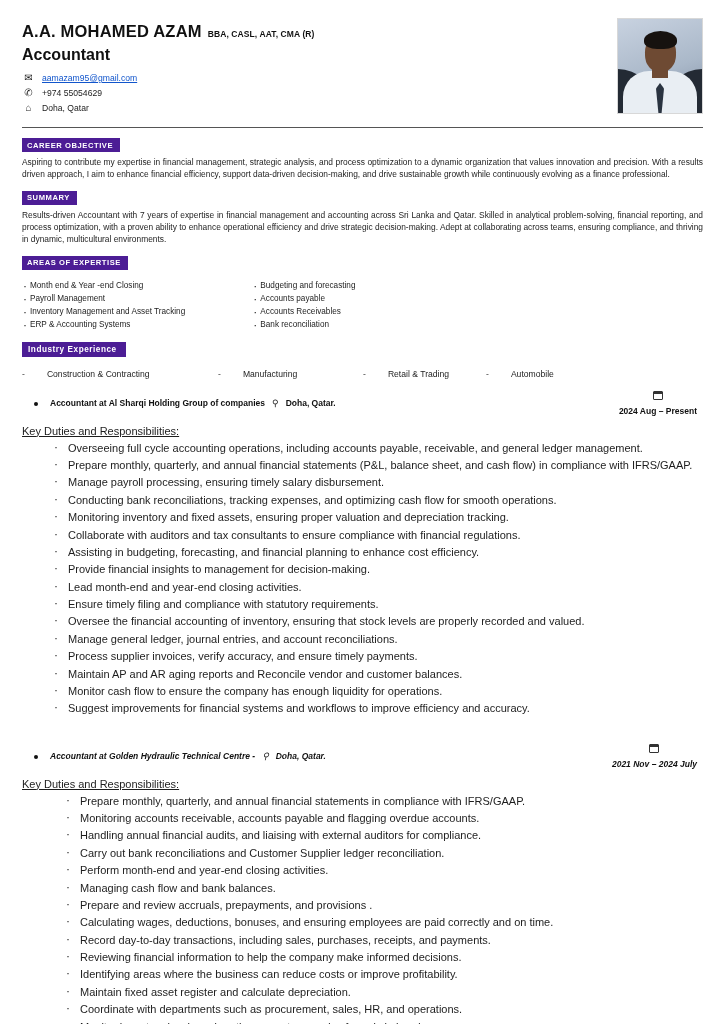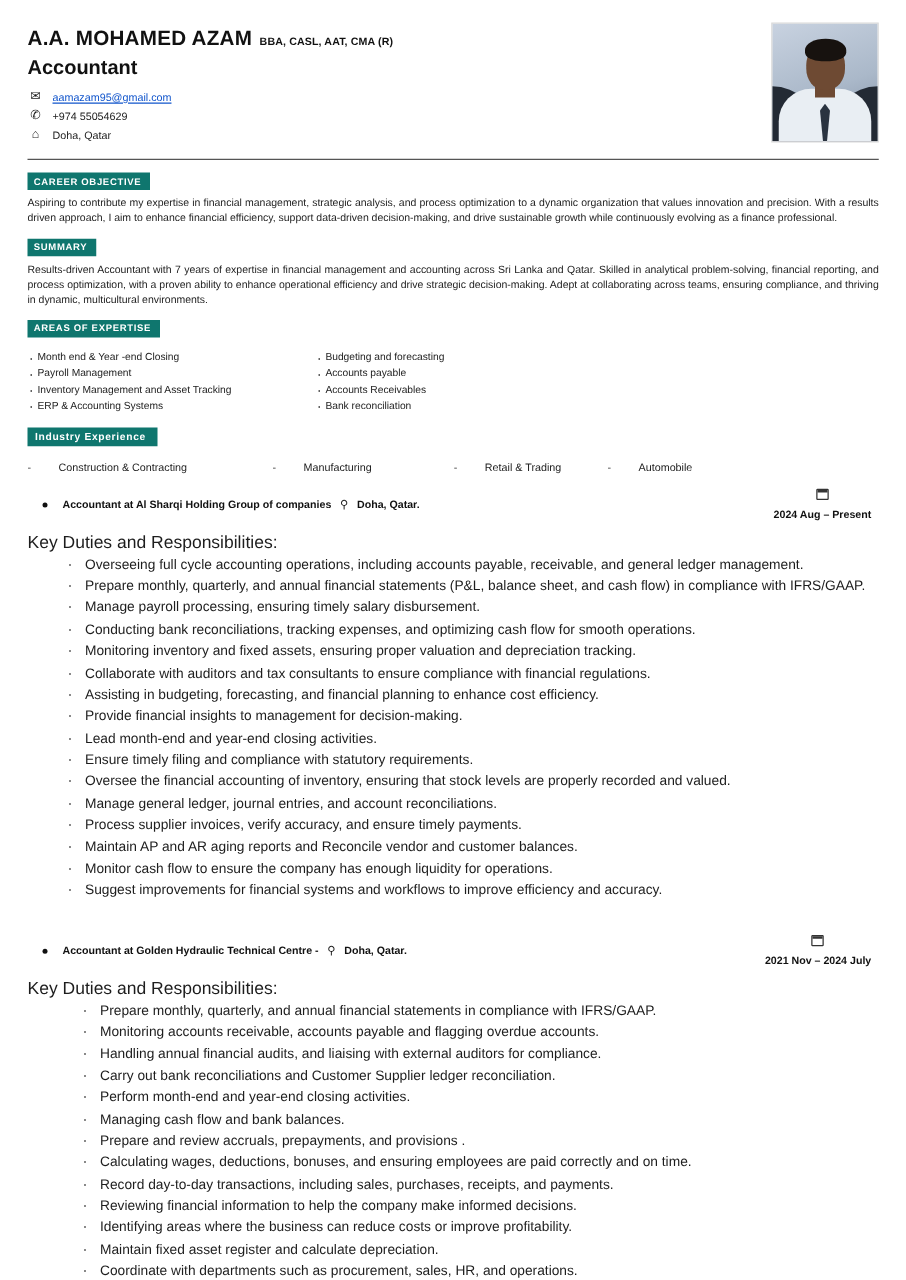--- a/index.html
+++ b/index.html
@@ -133,21 +133,21 @@
 
   .hr-top {
     border: 0;
     border-top: 1px solid #555;
     margin: 9px 0 0 0;
   }
 
   
   .sec-head {
     display: inline-block;
-    background: #0f766e;
+    background: #4c1d95;
     color: #ffffff;
     font-size: 7.6px;
     font-weight: bold;
     letter-spacing: 0.55px;
     padding: 2.5px 7px 2.5px 5px;
     margin: 10px 0 5px 0;
   }
   .sec-head.tall {
     font-size: 8.2px;
     padding: 3px 9px 3px 6px;
@@ -247,23 +247,24 @@
     border-radius: 1px;
   }
   .cal:before {
     content: "";
     position: absolute;
     left: 0; right: 0; top: 0;
     height: 2.5px;
     background: #333;
   }
   .duties-label {
-    font-size: 14px;
+    font-size: 11px;
     margin: 9px 0 3px 0;
     color: #1d1d1d;
+    text-decoration: underline;
   }
   .duties { margin: 0; padding: 0; list-style: none; }
   .duties li {
     font-size: 11px;
     line-height: 1.58;
     color: #1d1d1d;
     position: relative;
     padding-left: 46px;
   }
   .duties li:before {
@@ -407,21 +408,21 @@
     <li>Ensure timely filing and compliance with statutory requirements.</li>
     <li>Oversee the financial accounting of inventory, ensuring that stock levels are properly recorded and valued.</li>
     <li>Manage general ledger, journal entries, and account reconciliations.</li>
     <li>Process supplier invoices, verify accuracy, and ensure timely payments.</li>
     <li>Maintain AP and AR aging reports and Reconcile vendor and customer balances.</li>
     <li>Monitor cash flow to ensure the company has enough liquidity for operations.</li>
     <li>Suggest improvements for financial systems and workflows to improve efficiency and accuracy.</li>
   </ul>
 
   
-  <div class="job-head" style="margin-top:26px;">
+  <div class="job-head" style="margin-top:26px;font-style:italic;">
     <div class="job-head-left">
       <span class="job-bullet"></span>
       <span class="job-title-line">Accountant at Golden Hydraulic Technical Centre -</span>
       <span class="pin">⚲</span>
       <span class="job-title-line">Doha, Qatar.</span>
     </div>
     <div class="job-date">
       <span class="cal"></span>
       <span>2021 Nov – 2024 July</span>
     </div>

